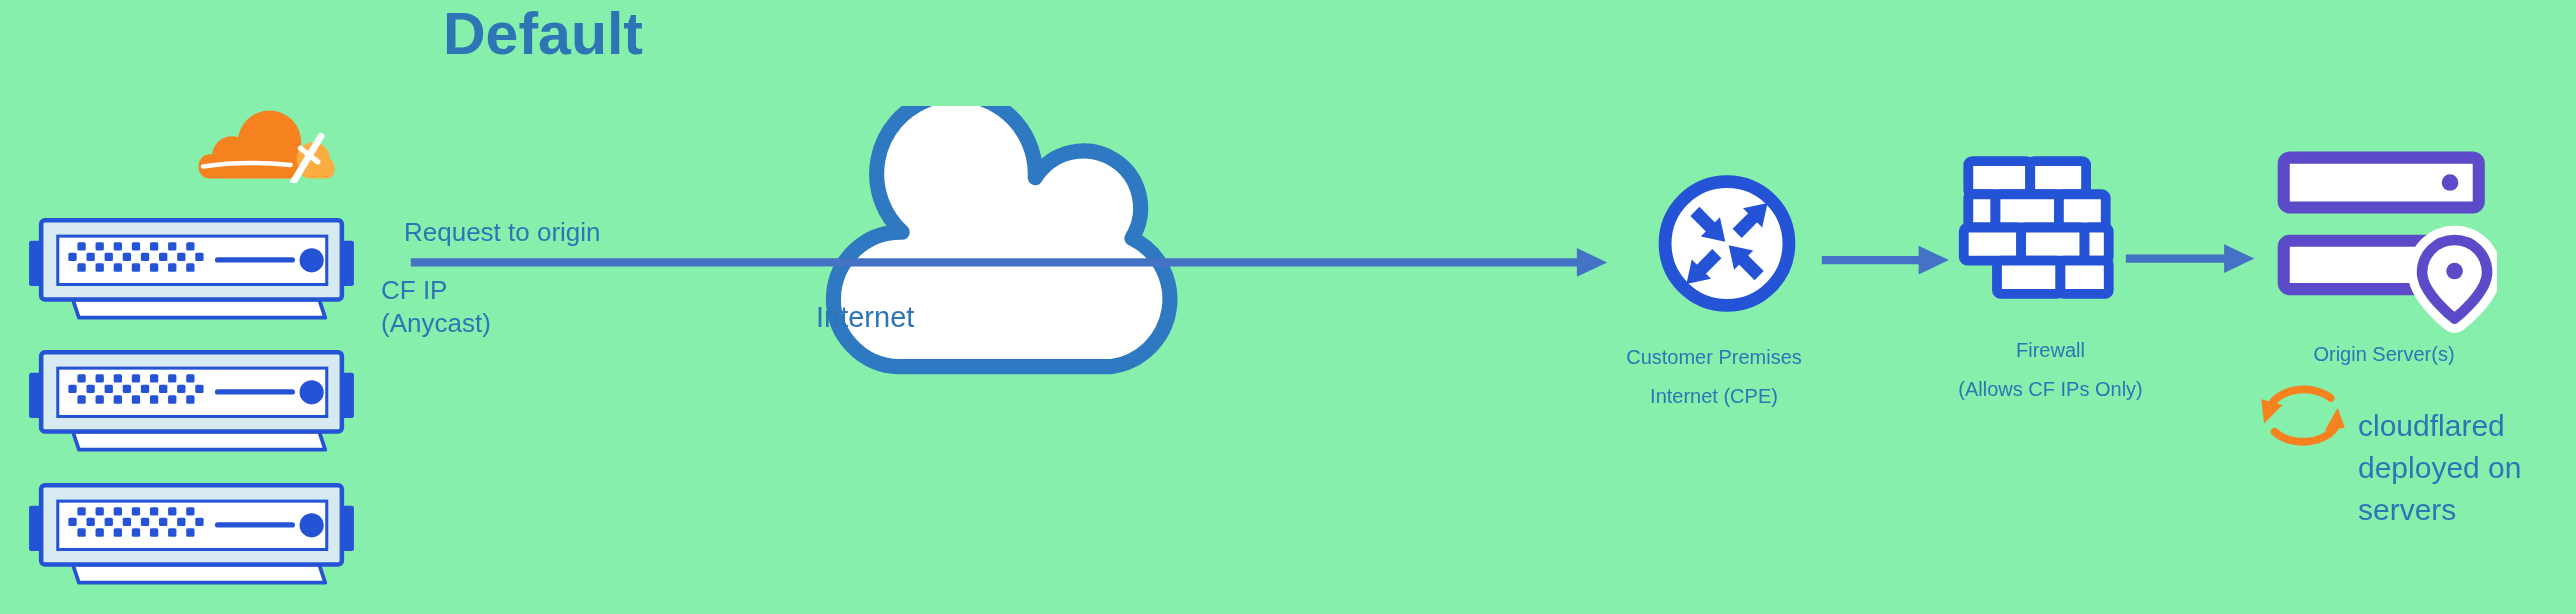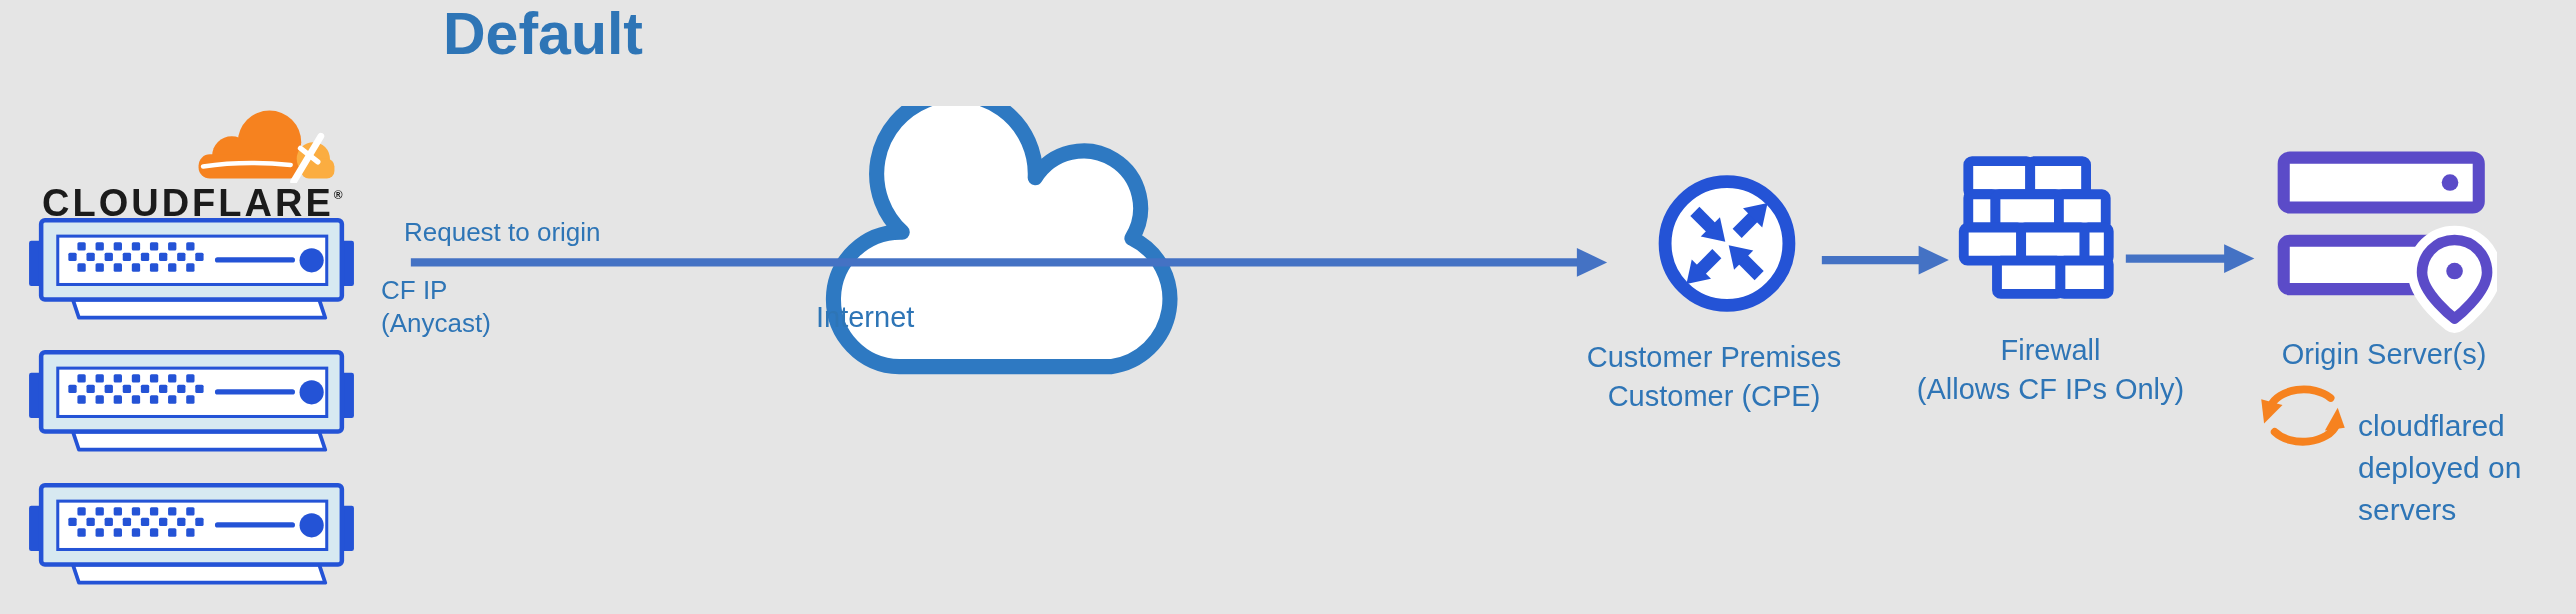--- a/index.html
+++ b/index.html
@@ -2,34 +2,34 @@
 <html style="--text-blue: #2E75B6; --line-blue: #4472C4; --icon-blue: #2453D6; --panel-light: #D7E9F1; --purple: #5B4BC8; --orange: #F6821F; --orange-light: #FBAD41; --cloud-blue: #2E79C2; --wordmark-ink: #1B1B1B;font-size:12px"><head>
 <meta charset="utf-8">
 <style>
   :root{
     --text-blue:#2E75B6; --line-blue:#4472C4; --icon-blue:#2453D6;
     --panel-light:#D7E9F1; --purple:#5B4BC8; --orange:#F6821F;
     --orange-light:#FBAD41; --cloud-blue:#2E79C2; --wordmark-ink:#1B1B1B;
   }
   html,body{margin:0;padding:0;background:#fff;}
   .canvas{
-    position:relative; width:2576px; height:614px; background:#e5e5e5;
+    position:relative; width:2576px; height:614px; background:#86efac;
     font-family:"Liberation Sans","DejaVu Sans",sans-serif; overflow:hidden;
   }
   .abs{position:absolute;}
   .title{
     position:absolute; left:443px; top:1.5px; font-size:59px; line-height:65px;
     font-weight:600; color:var(--text-blue); letter-spacing:0px;
   }
   .wordmark{
     position:absolute; left:42px; top:182px; font-size:38px; font-weight:800;
     letter-spacing:3px; color:var(--wordmark-ink); white-space:nowrap;
   }
   .wordmark sup{font-size:12px; letter-spacing:0; vertical-align:16.6px;}
-  .lbl{position:absolute; color:var(--text-blue); font-size:29px; line-height:39px;}
+  .lbl{position:absolute; color:var(--text-blue); font-size:20px; line-height:39px;}
   .center{text-align:center;}
   .request-lbl{left:404px; top:217px; width:227px; font-size:26px; line-height:30px; text-align:left;}
   .cfip-lbl{left:381px; top:274px; font-size:26px; line-height:33px;}
   .internet-lbl{left:816px; top:301px; width:378px; font-size:29px; line-height:33px; }
   .cpe-lbl{left:1540px; top:338px; width:348px;}
   .fw-lbl{left:1884px; top:331px; width:333px;}
   .origin-lbl{left:2244px; top:335px; width:280px;}
   .note-lbl{left:2358px; top:405px; width:219px; font-size:30px; line-height:42px;}
   svg{display:block;}
   .ib{fill:var(--icon-blue);}
@@ -90,23 +90,20 @@
       <circle cx="162" cy="70" r="22"></circle>
       <rect x="146" y="70" width="44" height="26" rx="10"></rect>
     </g>
     <g stroke="#fff" fill="none" stroke-linecap="round">
       <path d="M 136,100 L 172,40" stroke-width="9"></path>
       <path d="M 145,56 L 168,74" stroke-width="7"></path>
       <path d="M 16,80 Q 70,72 132,78" stroke-width="6"></path>
     </g>
   </svg>
 
-  <div class="wordmark">
-    <span>CLOUDFLARE</span><sup>®</sup>
-  </div>
 
   <svg class="abs" style="left:29px;top:218px" width="325" height="102" viewBox="0 0 430 135">
       <use href="#srv"></use>
     </svg>
   <svg class="abs" style="left:29px;top:350px" width="325" height="102" viewBox="0 0 430 135">
       <use href="#srv"></use>
     </svg>
   <svg class="abs" style="left:29px;top:483px" width="325" height="102" viewBox="0 0 430 135">
       <use href="#srv"></use>
     </svg>
@@ -154,21 +151,21 @@
     </defs>
     <circle cx="100" cy="100" r="82" fill="#fff" stroke="var(--icon-blue)" stroke-width="17"></circle>
     <use href="#cpearrow" transform="translate(100,100) rotate(45)"></use>
     <use href="#cpearrow" transform="translate(100,100) rotate(225)"></use>
     <use href="#cpearrow" transform="translate(44,44) rotate(135)"></use>
     <use href="#cpearrow" transform="translate(156,156) rotate(315)"></use>
   </svg>
 
   <div class="lbl center cpe-lbl">
     <div>Customer Premises</div>
-    <div>Customer (CPE)</div>
+    <div>Internet (CPE)</div>
   </div>
 
   <svg class="abs" style="left:1956px;top:155px" width="159" height="148" viewBox="0 0 210 196">
     <g fill="#fff" stroke="var(--icon-blue)" stroke-width="13" stroke-linejoin="round">
       <rect x="16" y="8" width="82" height="44" rx="5"></rect>
         <rect x="98" y="8" width="74" height="44" rx="5"></rect>
       <rect x="16" y="52" width="36" height="44" rx="5"></rect>
         <rect x="52" y="52" width="84" height="44" rx="5"></rect>
         <rect x="136" y="52" width="62" height="44" rx="5"></rect>
       <rect x="10" y="96" width="76" height="44" rx="5"></rect>

